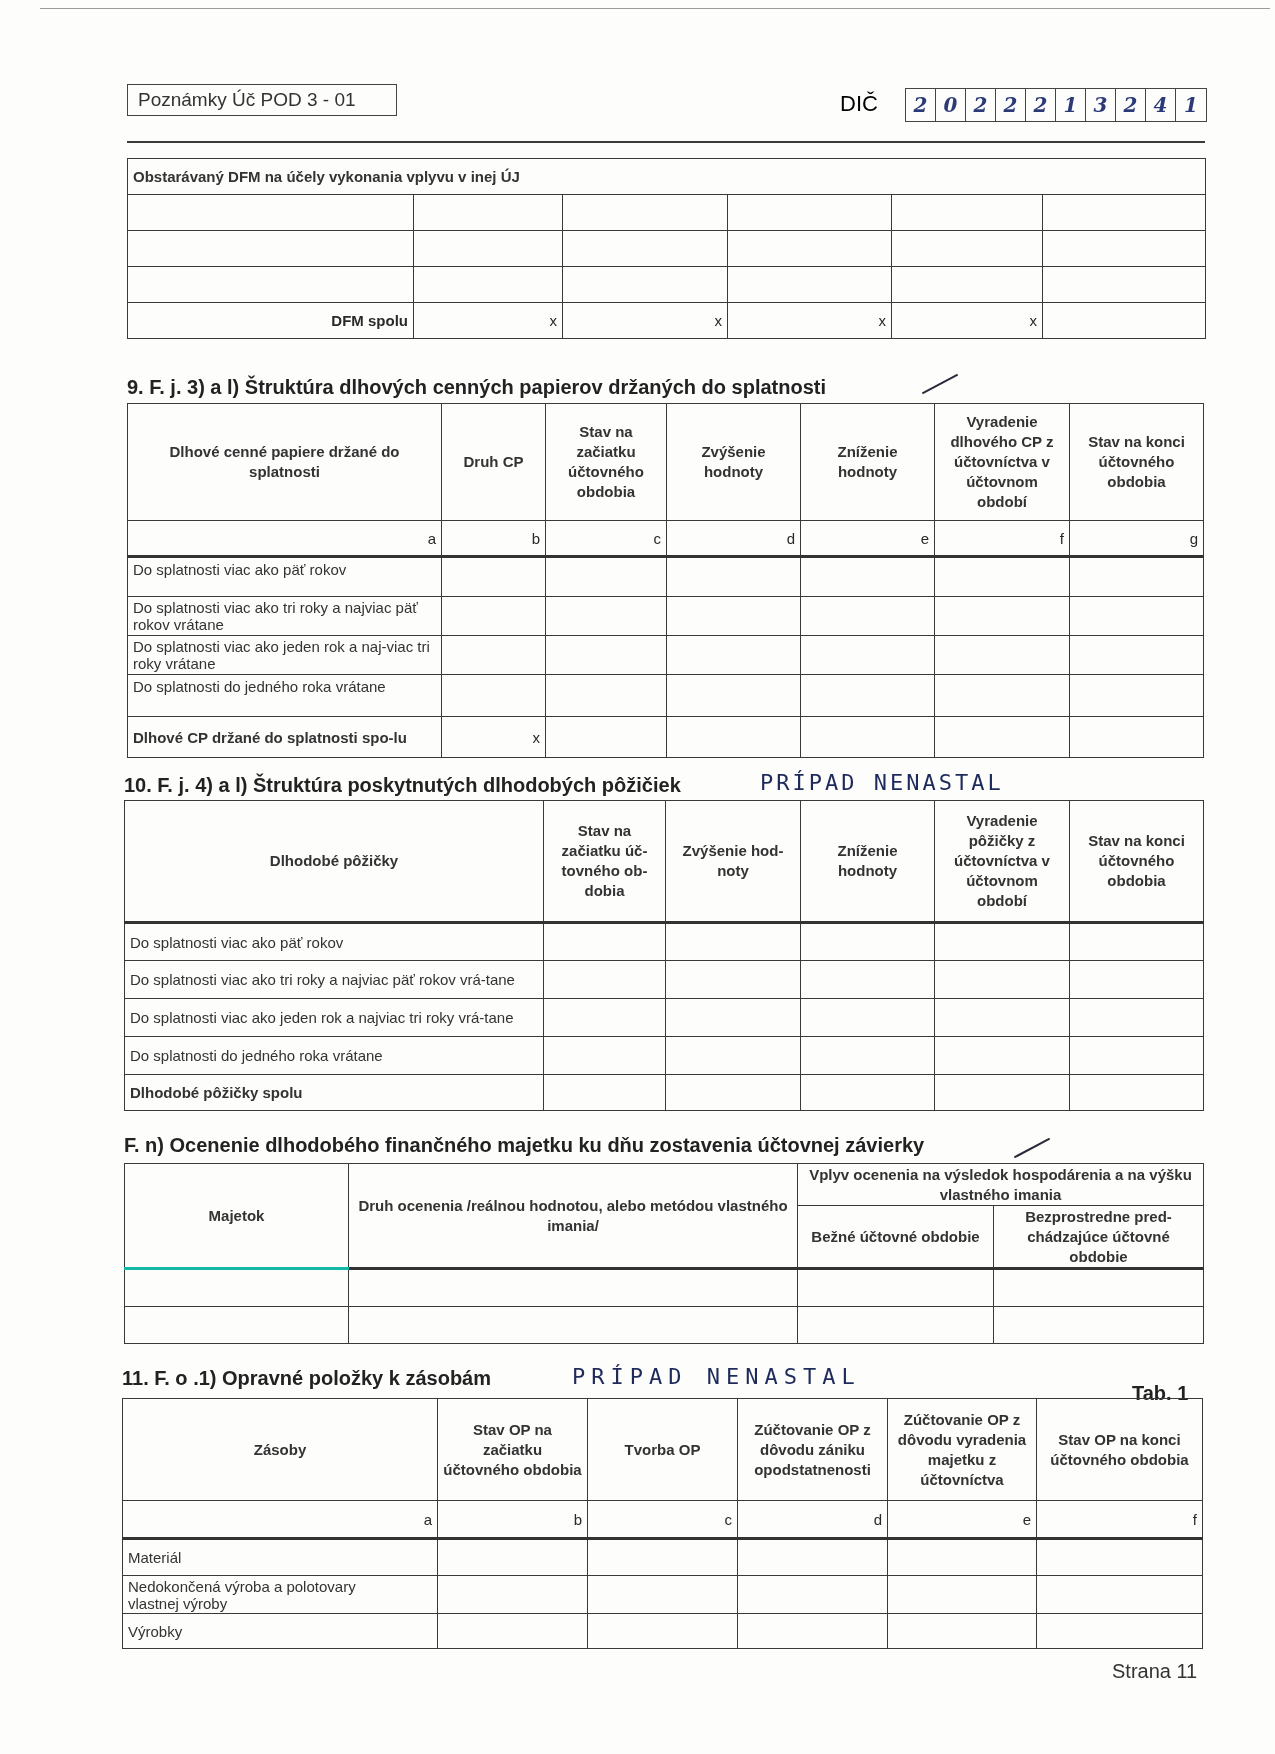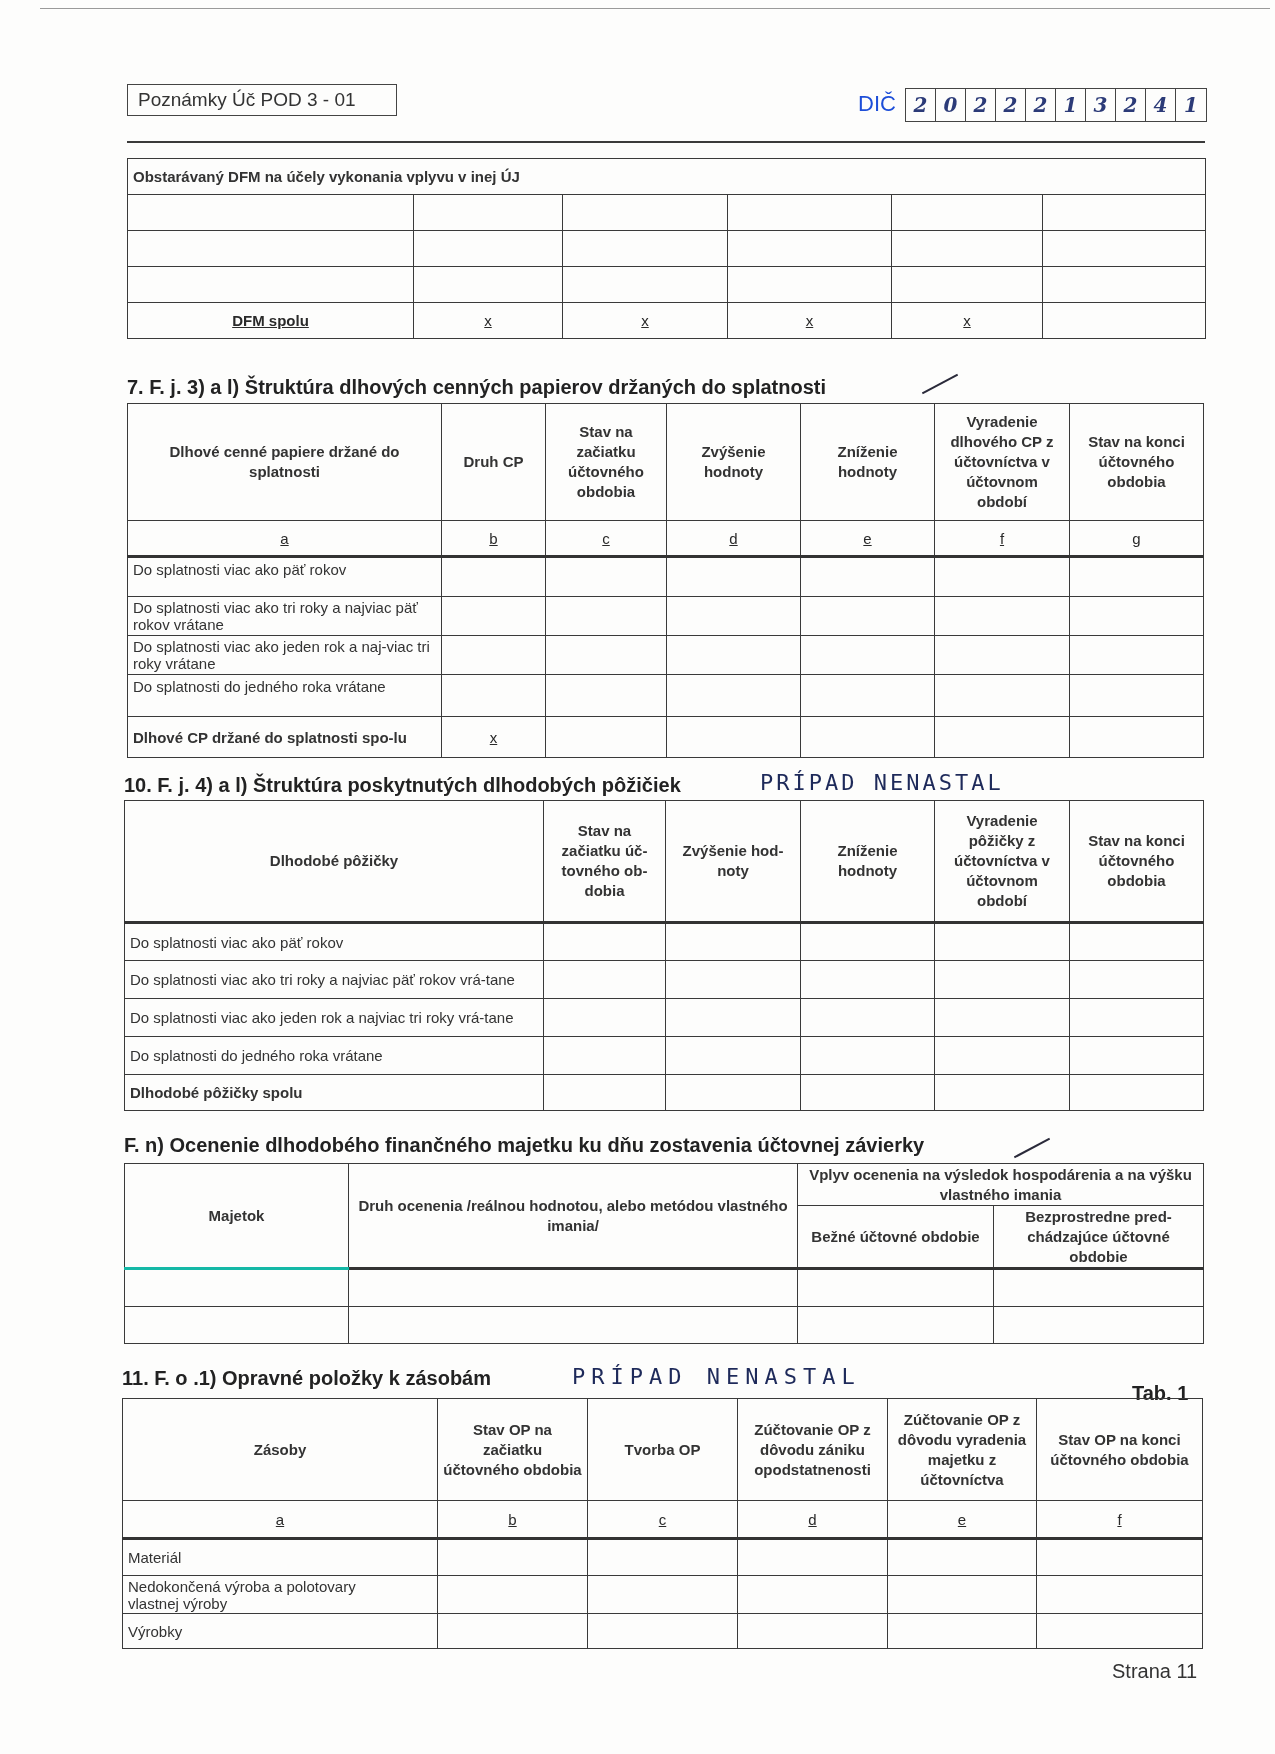--- a/index.html
+++ b/index.html
@@ -8,40 +8,40 @@
     background: #fdfdfc;
     font-family: "Liberation Sans", "DejaVu Sans", sans-serif;
     color: #2a2a2a;
   }
   .top-rule { position: absolute; left: 40px; top: 8px; width: 1230px; height: 1px; background: #9a9a9a; }
   .hdr-box {
     position: absolute; left: 127px; top: 84px; width: 270px; height: 32px;
     border: 1px solid #444; box-sizing: border-box;
     font-size: 19px; line-height: 30px; padding-left: 10px; color: #333;
   }
-  .dic-label { position: absolute; left: 858px; top: 88px; font-size: 22px; color: #1d4ed8; line-height: 32px; }
+  .dic-label { position: absolute; left: 840px; top: 88px; font-size: 22px; color: #000000; line-height: 32px; }
   .dic-boxes { position: absolute; left: 905px; top: 88px; height: 34px; display: flex; border: 1px solid #444; box-sizing: border-box; }
   .dic-digit {
     width: 30px; height: 32px; border-right: 1px solid #444; box-sizing: border-box;
     text-align: center; font-family: "DejaVu Serif", serif; font-style: italic; font-weight: bold;
     font-size: 20px; line-height: 32px; color: #2c3b78;
   }
   .dic-digit:last-child { border-right: none; }
   .rule { position: absolute; left: 127px; top: 141px; width: 1078px; height: 2px; background: #3a3a3a; }
 
   table.grid { position: absolute; border-collapse: collapse; table-layout: fixed; font-size: 15px; }
   table.grid td, table.grid th {
     border: 1px solid #3a3a3a; padding: 0 5px; vertical-align: middle; box-sizing: border-box;
     font-weight: normal;
   }
   table.grid th { text-align: center; font-weight: bold; font-size: 15px; color: #333; line-height: 20px; }
   table.grid .thick-bottom > * { border-bottom: 3px solid #333; }
   table.grid td.lbl { font-size: 15px; color: #333; line-height: 17px; text-align: left; }
   table.grid td.bold { font-weight: bold; }
-  table.grid td.ctr { text-align: center; text-decoration: underline; }
+  table.grid td.ctr { text-align: right; }
   .sec-title { position: absolute; font-size: 20px; font-weight: bold; color: #222; white-space: nowrap; }
   .hand { position: absolute; font-family: "DejaVu Sans Mono", monospace; font-size: 22px; color: #1e2a5a; letter-spacing: 3px; white-space: nowrap; }
   .tick { position: absolute; width: 40px; height: 2px; background: #2a2a3a; transform: rotate(-28deg); }
   .tab-label { position: absolute; font-size: 20px; font-weight: bold; color: #222; }
   .page-num { position: absolute; font-size: 20px; color: #333; }
 </style>
 </head>
 <body>
 
 <div class="top-rule"></div>
@@ -103,21 +103,21 @@
     <td class="ctr bold">DFM spolu</td>
     <td class="ctr">x</td>
     <td class="ctr">x</td>
     <td class="ctr">x</td>
     <td class="ctr">x</td>
     <td class="ctr"></td>
   </tr>
 </tbody>
   </table>
 
-<div class="sec-title" style="left:127px; top:376px;">7. F. j. 3) a l) Štruktúra dlhových cenných papierov držaných do splatnosti</div>
+<div class="sec-title" style="left:127px; top:376px;">9. F. j. 3) a l) Štruktúra dlhových cenných papierov držaných do splatnosti</div>
 <div class="tick" style="left:920px; top:383px;"></div>
 <table class="grid" style="left:127px; top:403px; width:1076px;">
   <colgroup>
       <col style="width:314px">
       <col style="width:104px">
       <col style="width:121px">
       <col style="width:134px">
       <col style="width:134px">
       <col style="width:135px">
       <col style="width:134px">

